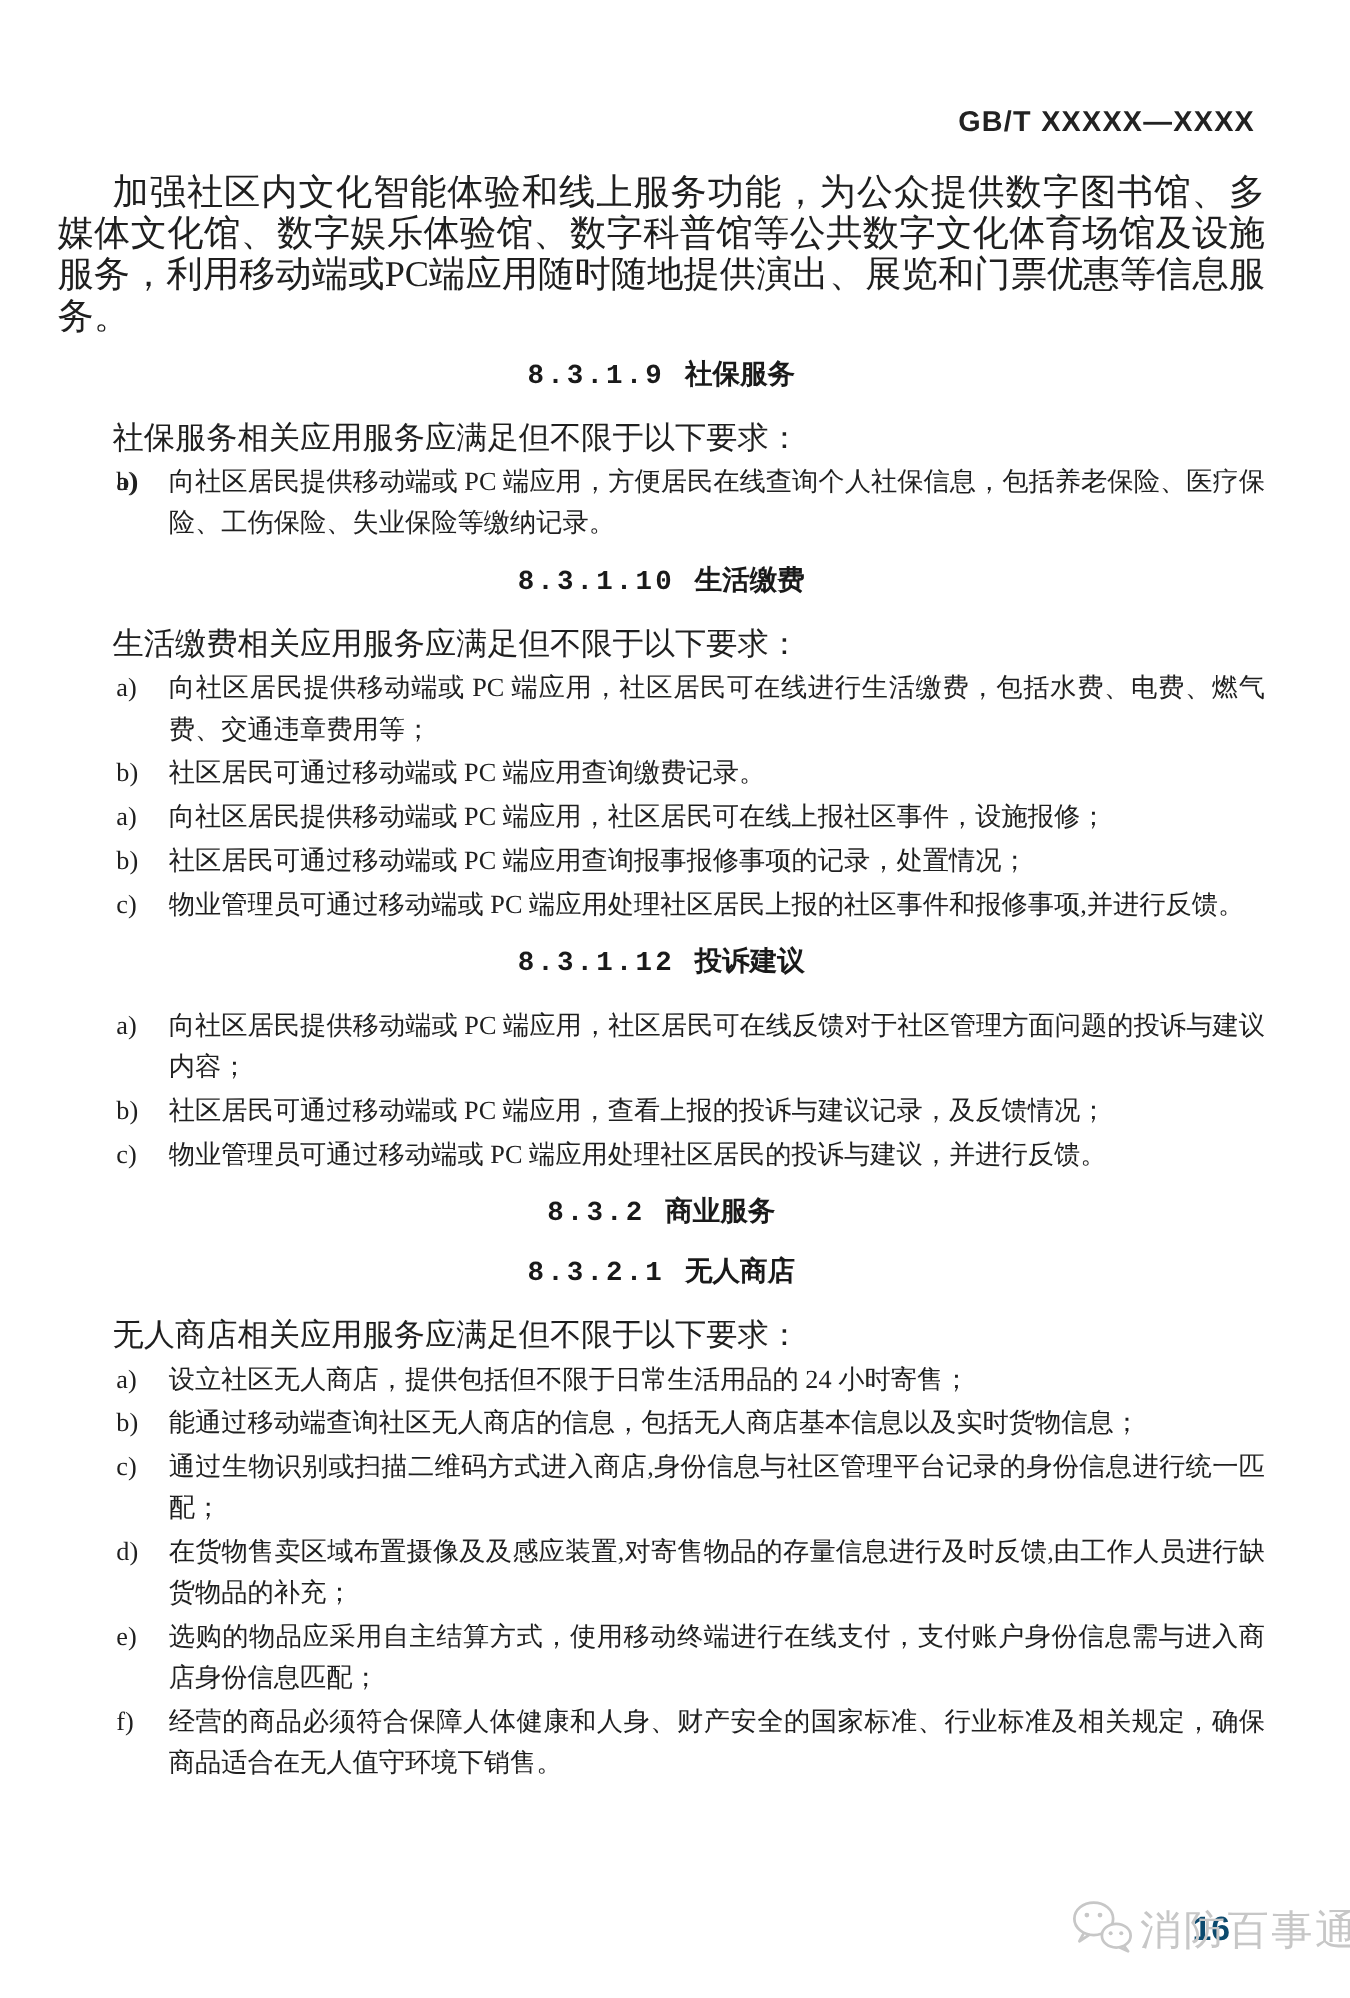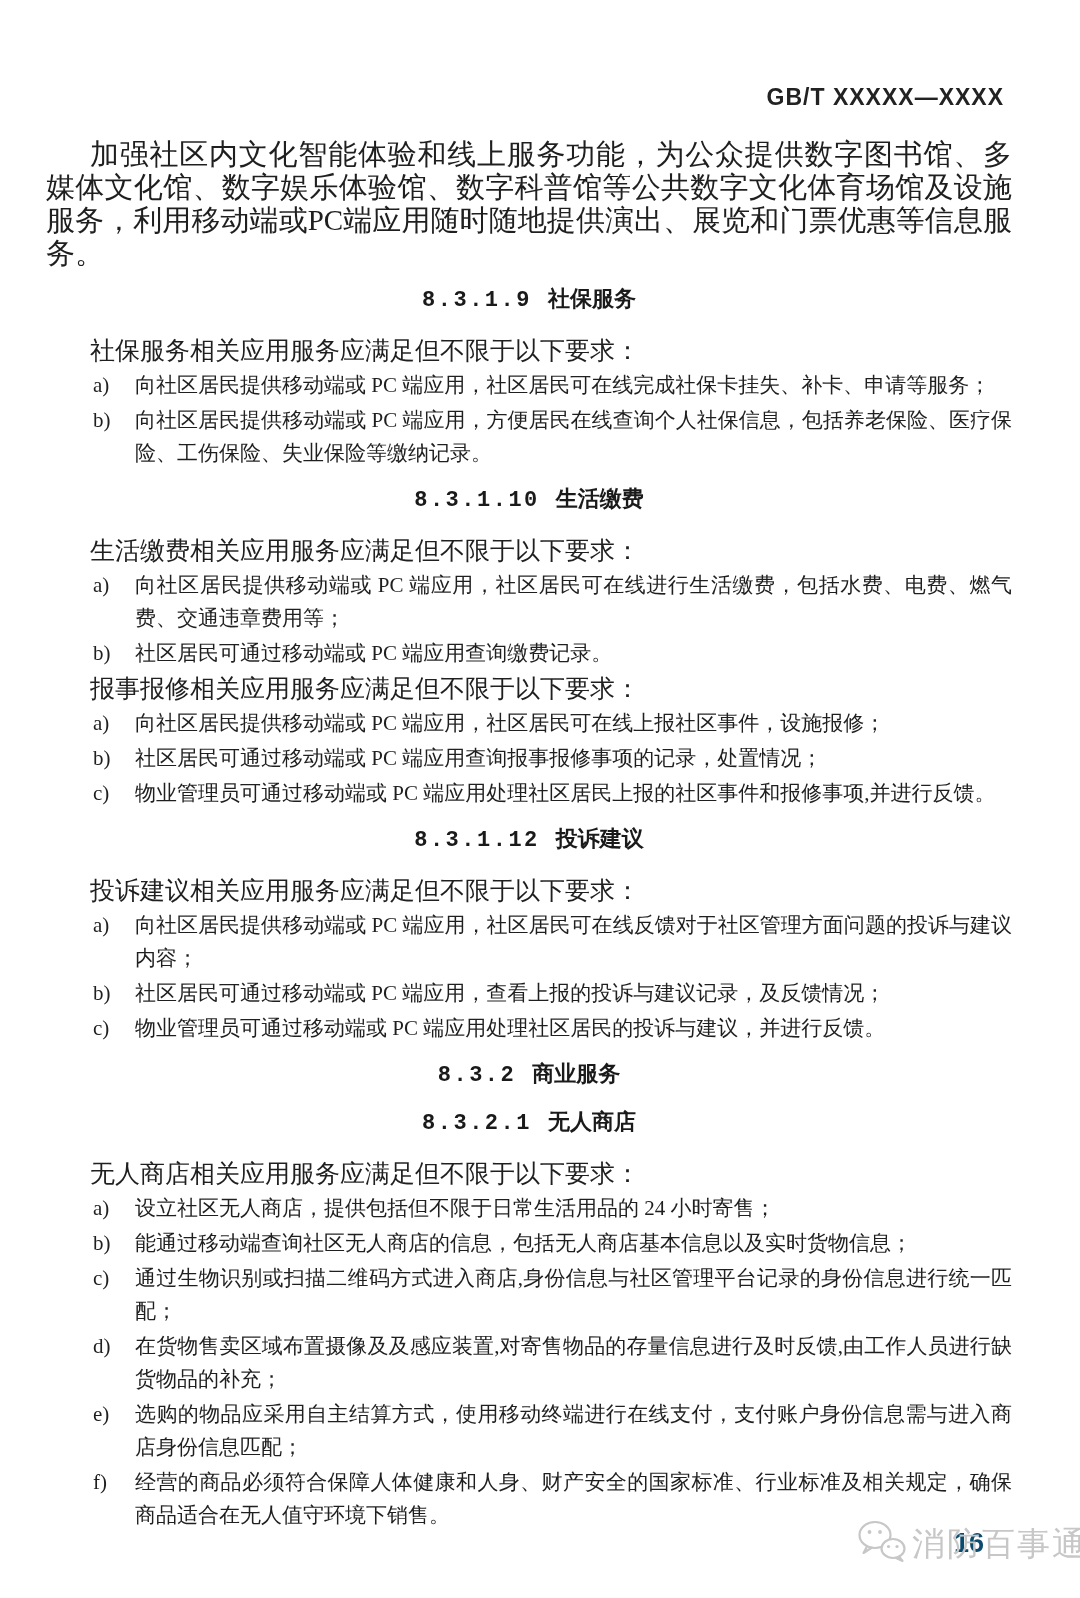--- a/index.html
+++ b/index.html
@@ -115,50 +115,48 @@
 <div class="content">
 
   <p class="opening">加强社区内文化智能体验和线上服务功能，为公众提供数字图书馆、多媒体文化馆、数字娱乐体验馆、数字科普馆等公共数字文化体育场馆及设施服务，利用移动端或PC端应用随时随地提供演出、展览和门票优惠等信息服务。</p>
 
   <div>
     <h2 class="section-heading">
       <span class="sec-num">8.3.1.9</span><span class="sec-title">社保服务</span>
     </h2>
     <p class="intro">社保服务相关应用服务应满足但不限于以下要求：</p>
     <div class="req-list">
-      <div class="item"><span class="marker">a)</span><span>向社区居民提供移动端或 PC 端应用，社区居民可在线完成社保卡挂失、补卡、申请等服务；</span></div>
+      <div class="item"><span class="marker">a)</span></div>
       <div class="item"><span class="marker">b)</span><span>向社区居民提供移动端或 PC 端应用，方便居民在线查询个人社保信息，包括养老保险、医疗保险、工伤保险、失业保险等缴纳记录。</span></div>
     </div>
   </div>
 
   <div>
     <h2 class="section-heading">
       <span class="sec-num">8.3.1.10</span><span class="sec-title">生活缴费</span>
     </h2>
     <p class="intro">生活缴费相关应用服务应满足但不限于以下要求：</p>
     <div class="req-list">
       <div class="item"><span class="marker">a)</span><span>向社区居民提供移动端或 PC 端应用，社区居民可在线进行生活缴费，包括水费、电费、燃气费、交通违章费用等；</span></div>
       <div class="item"><span class="marker">b)</span><span>社区居民可通过移动端或 PC 端应用查询缴费记录。</span></div>
     </div>
   </div>
 
   <div>
-    <p class="intro">报事报修相关应用服务应满足但不限于以下要求：</p>
     <div class="req-list">
       <div class="item"><span class="marker">a)</span><span>向社区居民提供移动端或 PC 端应用，社区居民可在线上报社区事件，设施报修；</span></div>
       <div class="item"><span class="marker">b)</span><span>社区居民可通过移动端或 PC 端应用查询报事报修事项的记录，处置情况；</span></div>
       <div class="item"><span class="marker">c)</span><span>物业管理员可通过移动端或 PC 端应用处理社区居民上报的社区事件和报修事项,并进行反馈。</span></div>
     </div>
   </div>
 
   <div>
     <h2 class="section-heading">
       <span class="sec-num">8.3.1.12</span><span class="sec-title">投诉建议</span>
     </h2>
-    <p class="intro">投诉建议相关应用服务应满足但不限于以下要求：</p>
     <div class="req-list">
       <div class="item"><span class="marker">a)</span><span>向社区居民提供移动端或 PC 端应用，社区居民可在线反馈对于社区管理方面问题的投诉与建议内容；</span></div>
       <div class="item"><span class="marker">b)</span><span>社区居民可通过移动端或 PC 端应用，查看上报的投诉与建议记录，及反馈情况；</span></div>
       <div class="item"><span class="marker">c)</span><span>物业管理员可通过移动端或 PC 端应用处理社区居民的投诉与建议，并进行反馈。</span></div>
     </div>
   </div>
 
   <div>
     <h2 class="section-heading">
       <span class="sec-num">8.3.2</span><span class="sec-title">商业服务</span>

